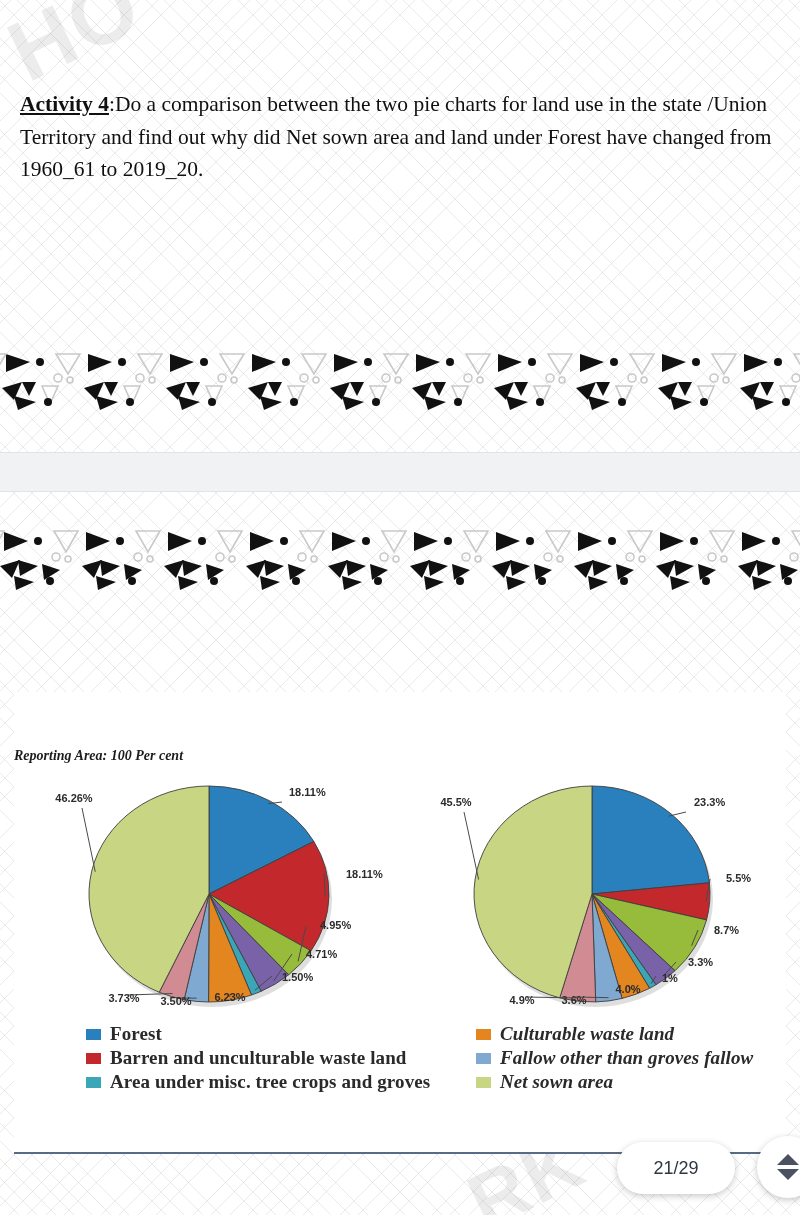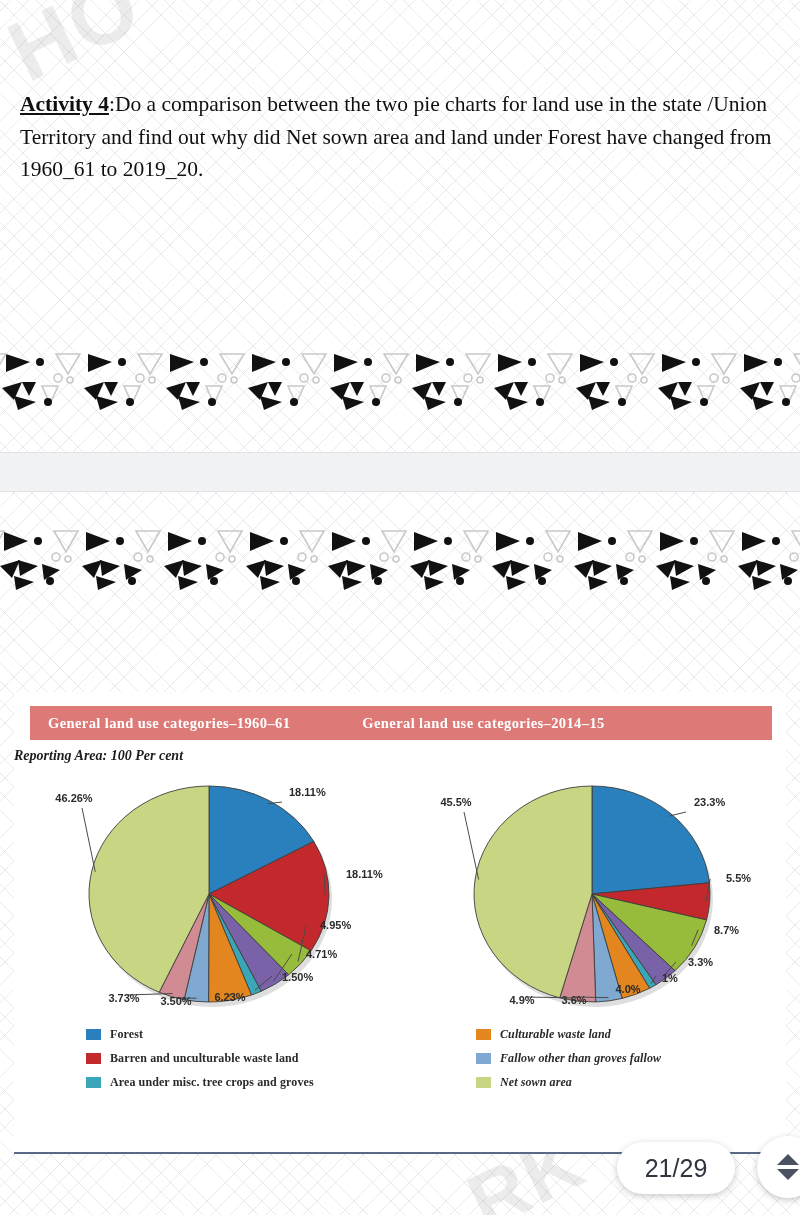--- a/index.html
+++ b/index.html
@@ -158,41 +158,41 @@
     display: flex;
     align-items: center;
     height: 24px;
   }
   .legend-swatch {
     width: 15px; height: 11px;
     margin-right: 9px;
     flex: 0 0 auto;
   }
   .legend-text {
-    font-size: 12px;
+    font-size: 19px;
     font-weight: bold;
     color: #2a2a2a;
     white-space: nowrap;
     letter-spacing: 0.1px;
   }
 
   
   .page-pill {
     position: absolute;
     left: 617px; top: 1142px;
     width: 118px; height: 52px;
     background: #ffffff;
     border-radius: 26px;
     box-shadow: 0 2px 7px rgba(0,0,0,0.22);
     display: flex;
     align-items: center;
     justify-content: center;
     z-index: 8;
     font-family: "Liberation Sans", sans-serif;
-    font-size: 25px;
+    font-size: 18px;
     color: #2f3640;
   }
   .nav-button {
     position: absolute;
     left: 757px; top: 1136px;
     width: 62px; height: 62px;
     background: #ffffff;
     border-radius: 50%;
     box-shadow: 0 2px 7px rgba(0,0,0,0.22);
     z-index: 8;
@@ -277,24 +277,20 @@
         <use href="#rg2" x="738"></use>
       <use href="#rg2" x="-74"></use>
     </g>
   </svg>
 </div>
 
 <div class="page-separator"></div>
 
 <div class="chart-card">
 
-  <div class="title-bar">
-    <span class="bar-title" id="title-1960">General land use categories–1960–61</span>
-    <span class="bar-title" id="title-2014">General land use categories–2014–15</span>
-  </div>
 
   <div class="reporting-area">Reporting Area: 100 Per cent</div>
 
   <div class="pie-wrap" id="pie-wrap-1960">
     <svg id="svg-pie-0" width="400" height="240" viewBox="0 0 400 240">
         <ellipse cx="188" cy="125" rx="120" ry="108" fill="rgba(0,0,0,0.13)"></ellipse>
         <path d="M 185 120 L 185 12 A 120 108 0 0 1 289.8261215312491 67.43287873375803 Z" fill="#2a7fbd" class="slice"></path>
         <path d="M 185 120 L 289.8261215312491 67.43287873375803 A 120 108 0 0 1 287.04458226672205 176.82773632926313 Z" fill="#c3292c" class="slice"></path>
         <path d="M 185 120 L 287.04458226672205 176.82773632926313 A 120 108 0 0 1 264.69220126938876 200.74536504369632 Z" fill="#97bb3a" class="slice"></path>
         <path d="M 185 120 L 264.69220126938876 200.74536504369632 A 120 108 0 0 1 237.19286894517344 217.24958914735979 Z" fill="#7a62a8" class="slice"></path>

